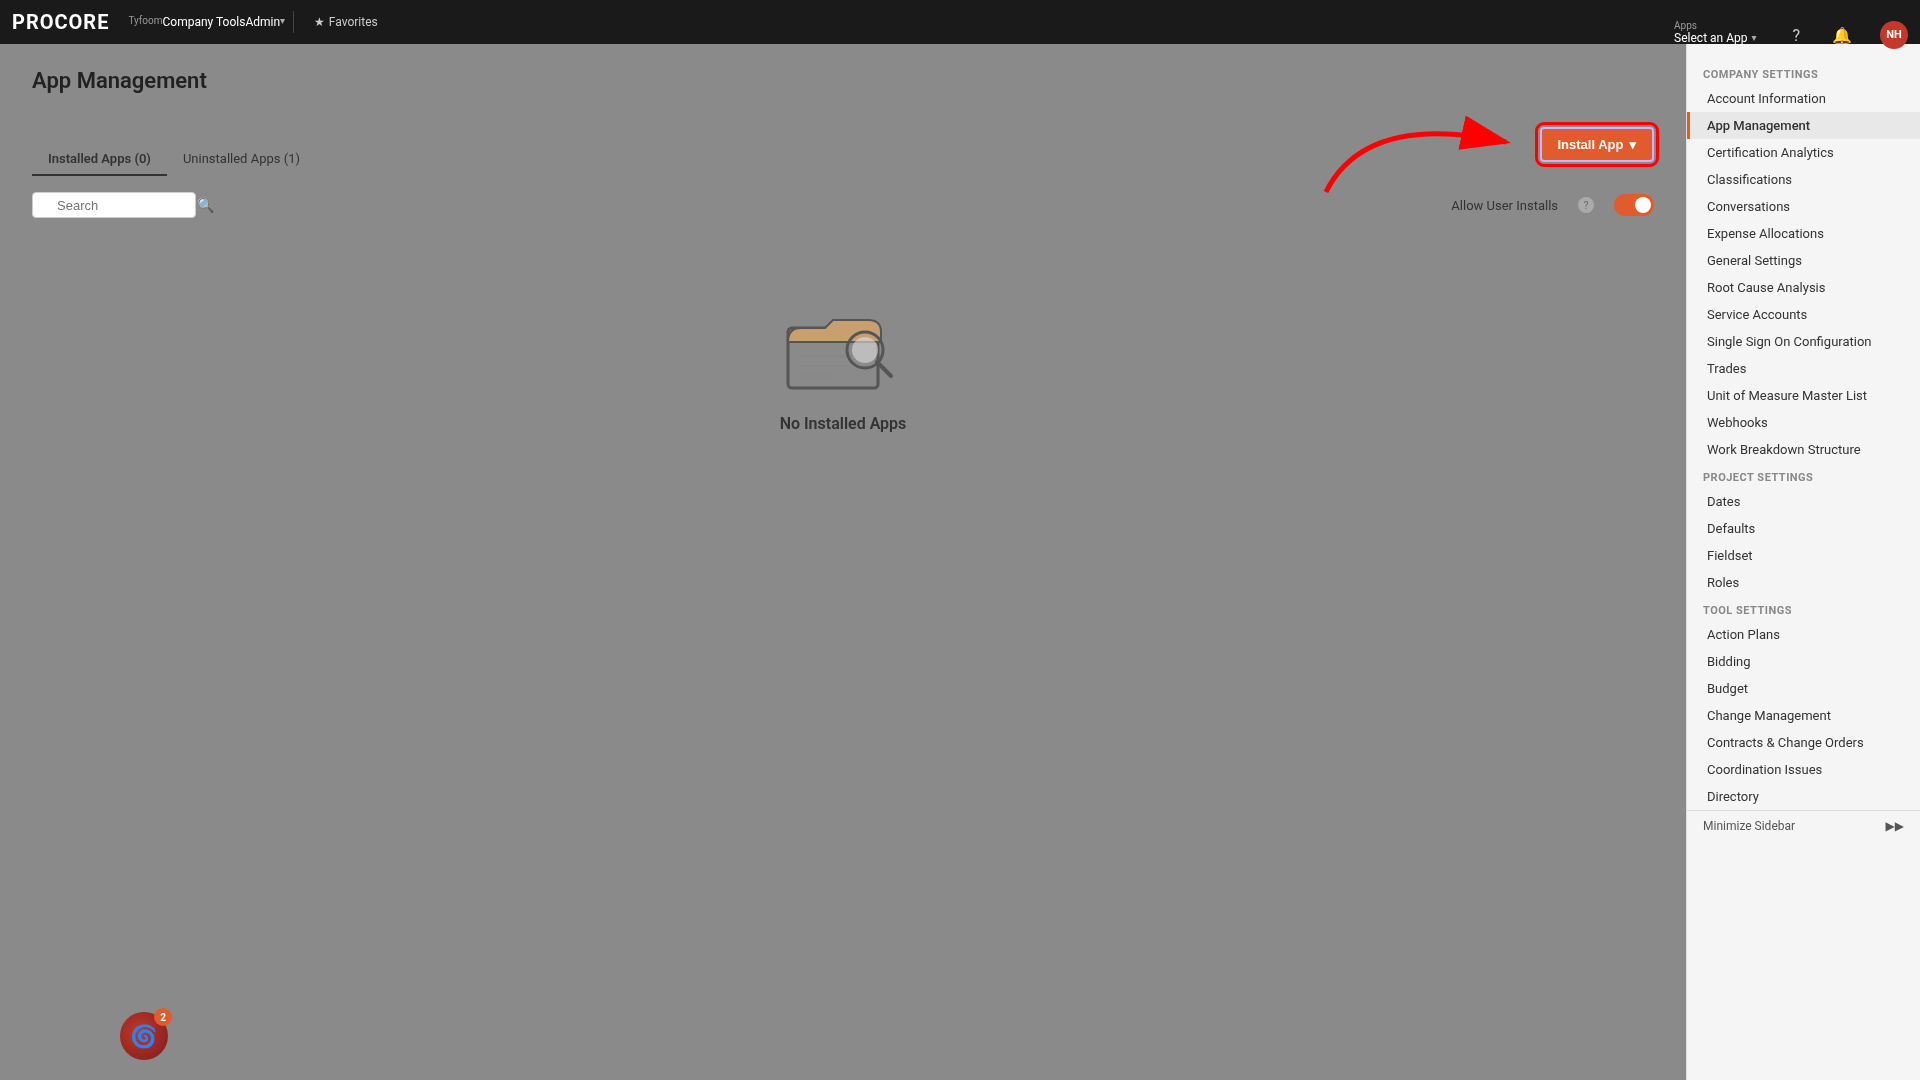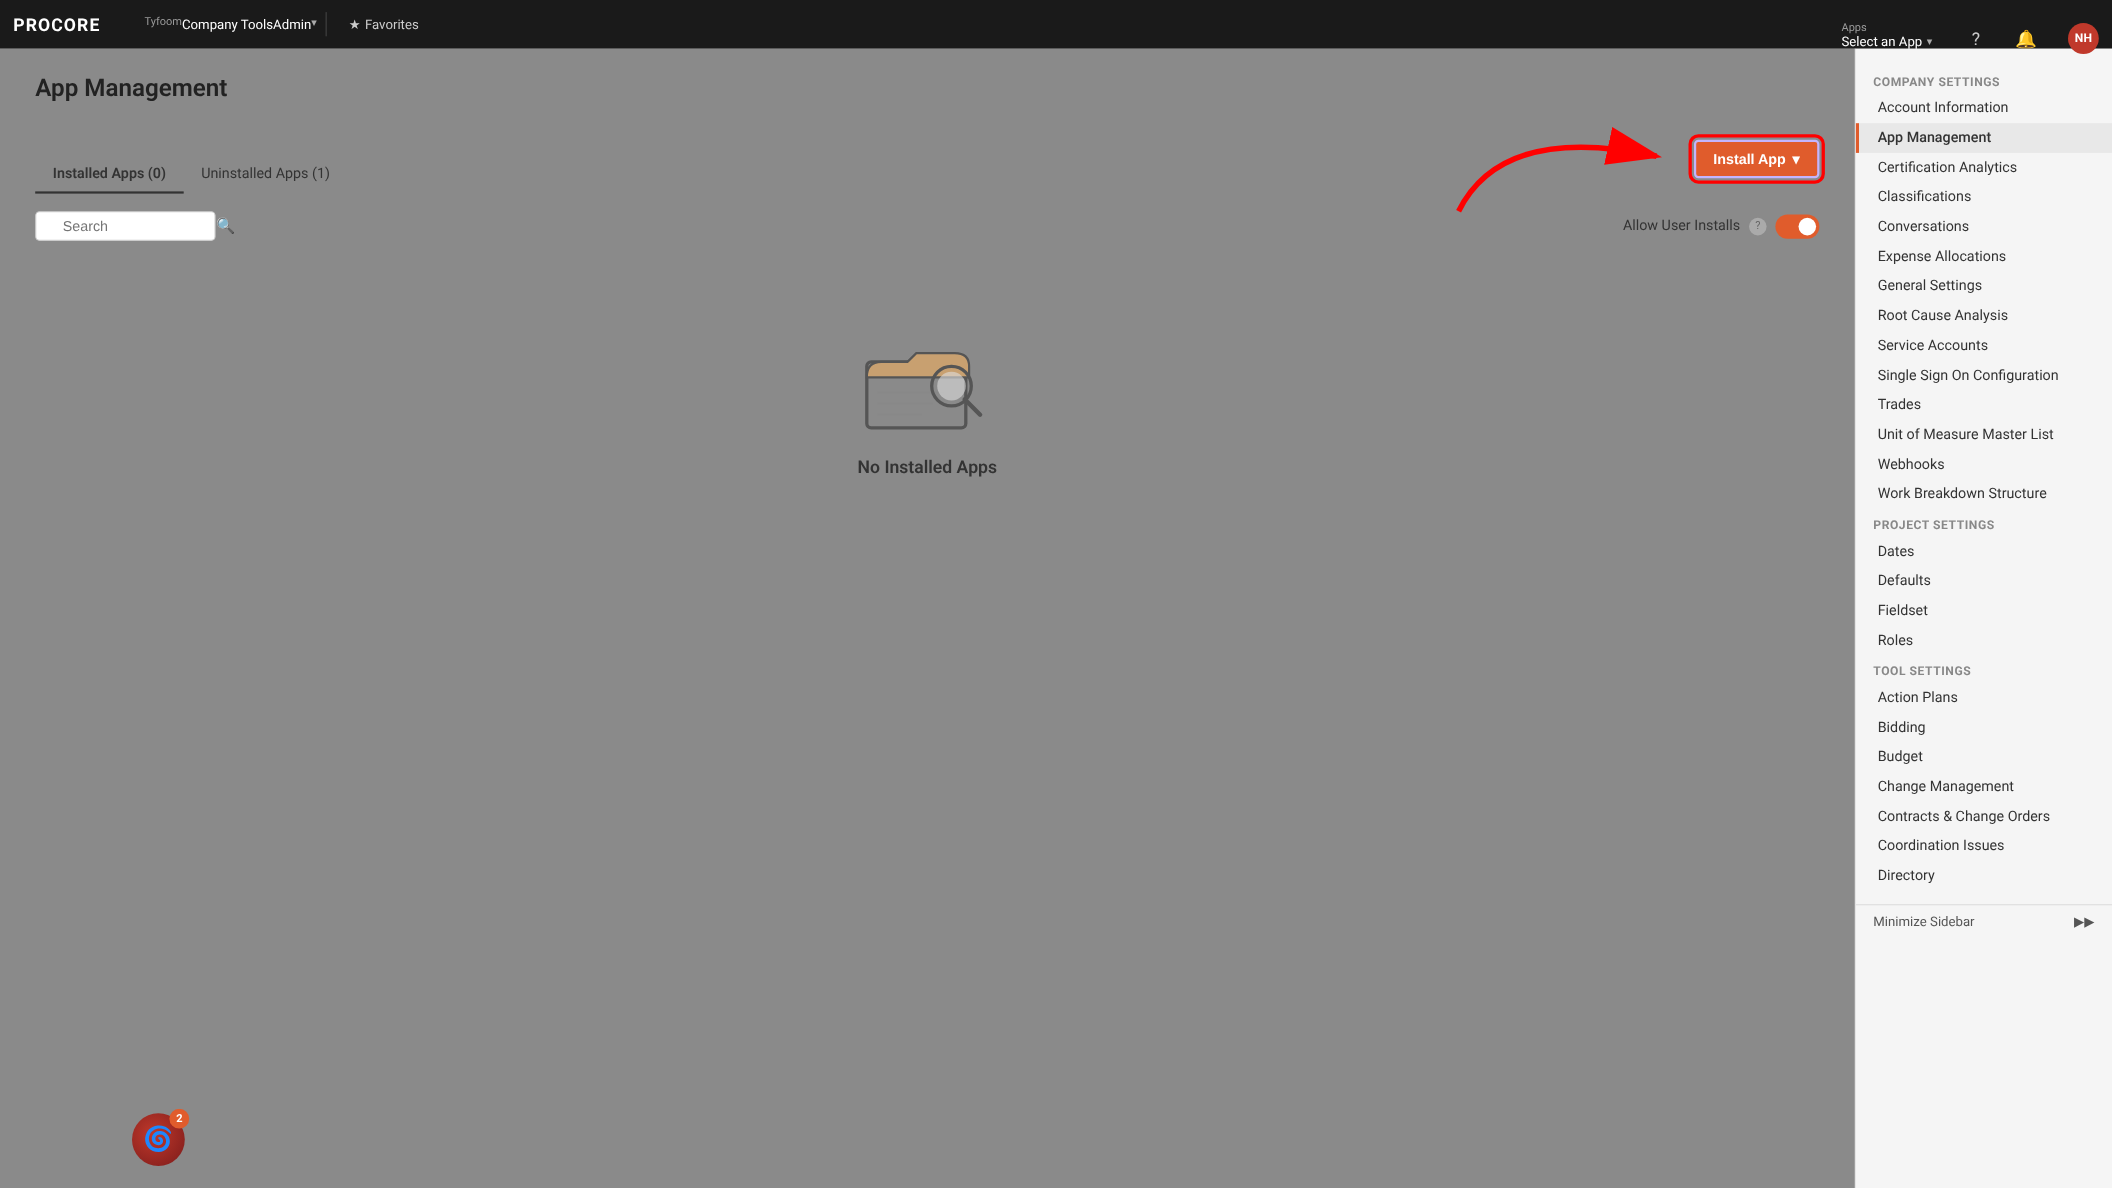--- a/index.html
+++ b/index.html
@@ -13,23 +13,23 @@
       align-items: center;
       padding: 0 12px;
       gap: 8px;
       position: fixed;
       top: 0; left: 0; right: 0;
       z-index: 100;
     }
     .topnav-logo {
       color: #fff;
       font-weight: bold;
-      font-size: 16px;
+      font-size: 20px;
       letter-spacing: 1px;
-      margin-right: 24px;
+      margin-right: 3px;
     }
     .topnav-section {
       display: flex;
       flex-direction: row;
       color: #ccc;
       font-size: 11px;
       padding: 4px 8px;
       border-right: 1px solid #444;
       margin-right: 4px;
     }
@@ -167,21 +167,21 @@
     }
     .search-icon-btn {
       color: #666;
       font-size: 14px;
       cursor: pointer;
     }
 
     .allow-installs {
       display: flex;
       align-items: center;
-      gap: 8px;
+      gap: 20px;
       font-size: 13px;
       color: #333;
     }
 
     .toggle {
       width: 40px; height: 22px;
       background: #e05c2c;
       border-radius: 11px;
       position: relative;
       cursor: pointer;
@@ -261,21 +261,21 @@
 
     .sidebar-footer {
       display: flex;
       align-items: center;
       justify-content: space-between;
       padding: 8px 16px;
       font-size: 12px;
       color: #555;
       cursor: pointer;
       border-top: 1px solid #ddd;
-      margin-top: 12px;
+      margin-top: 0;
     }
 
     
     .bottom-app-icon {
       position: fixed;
       bottom: 20px;
       left: 120px;
       width: 48px;
       height: 48px;
       cursor: pointer;

